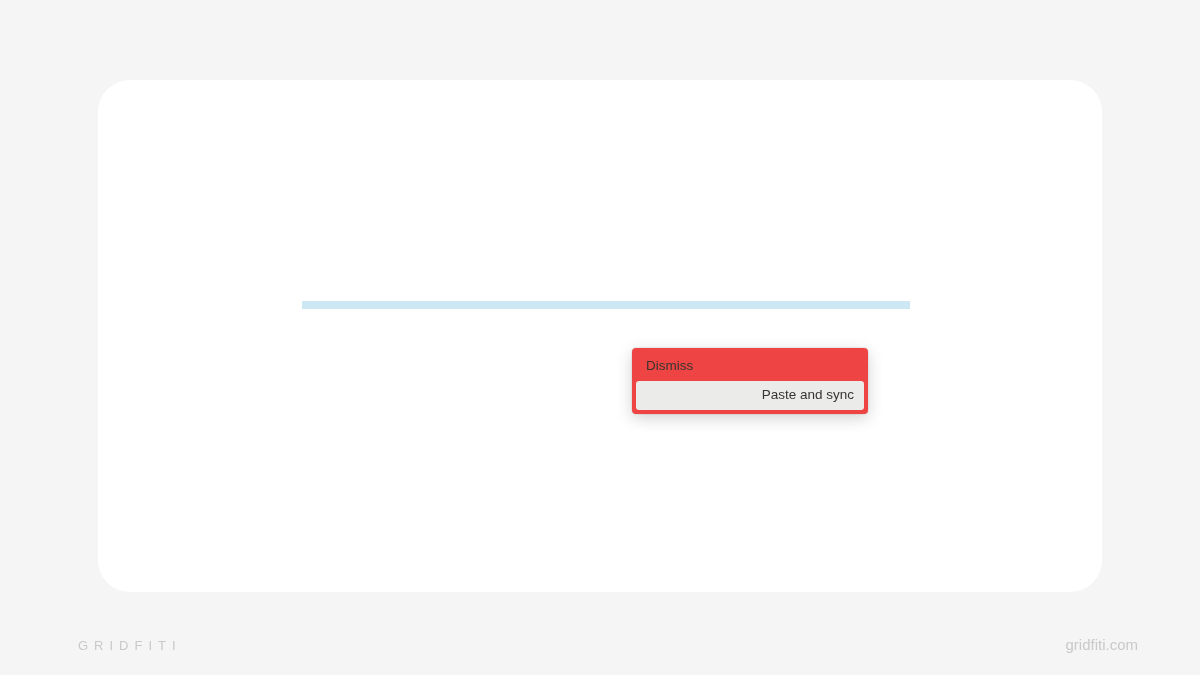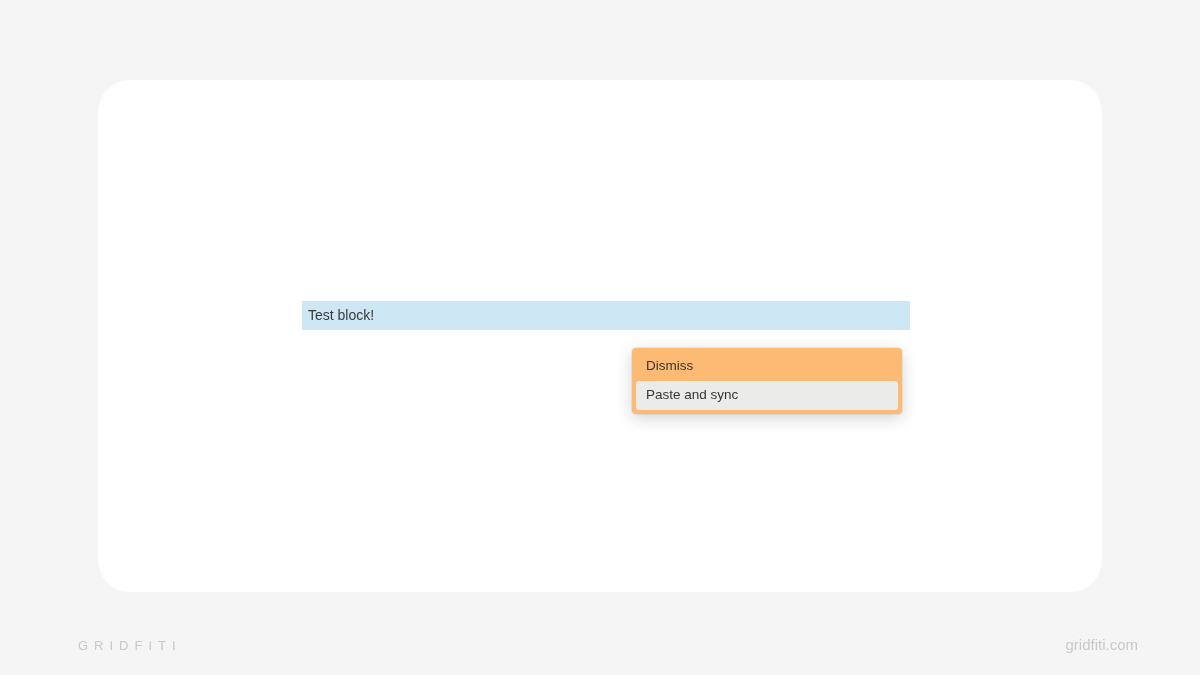--- a/index.html
+++ b/index.html
@@ -40,38 +40,39 @@
     }
     
     .selected-block .line {
       display: block;
     }
     
     .context-menu {
       position: absolute;
       top: 348px;
       left: 632px;
-      width: 270px;
-      background: #fdba74;
+      width: 236px;
+      background: #ef4444;
       border-radius: 4px;
       box-shadow: 0 4px 16px rgba(0,0,0,0.18), 0 0 0 1px rgba(0,0,0,0.05);
       padding: 4px;
     }
     
     .menu-item {
       padding: 5px 10px;
       font-size: 13.5px;
       color: #37352f;
       border-radius: 3px;
       cursor: pointer;
       line-height: 1.4;
     }
     
     .menu-item.highlighted {
       background: #ebebea;
+      text-align: right;
     }
     
     .watermark-left {
       position: absolute;
       bottom: 22px;
       left: 62px;
       font-size: 13px;
       letter-spacing: 6px;
       color: #c9c9c9;
       font-weight: 400;
@@ -87,21 +88,20 @@
       font-weight: 400;
       text-align: right;
     }
   </style>
 </head>
 <body>
 
 <div class="card"></div>
 
 <div class="selected-block">
-  <span class="line">Test block!</span>
 </div>
 
 <div class="context-menu">
   <div class="menu-item">
     <span>Dismiss</span>
   </div>
   <div class="menu-item highlighted">
     <span>Paste and sync</span>
   </div>
 </div>

